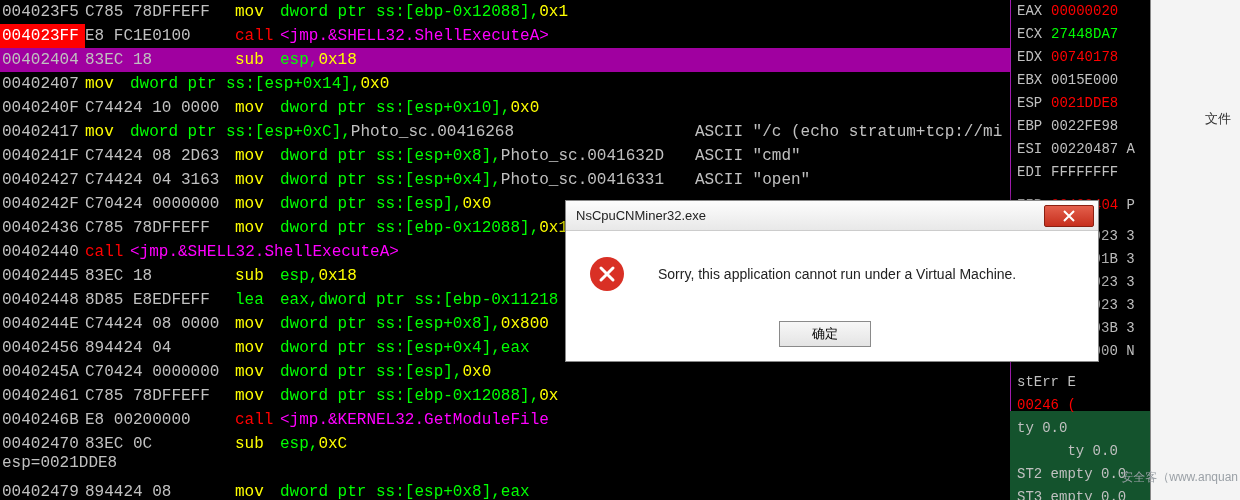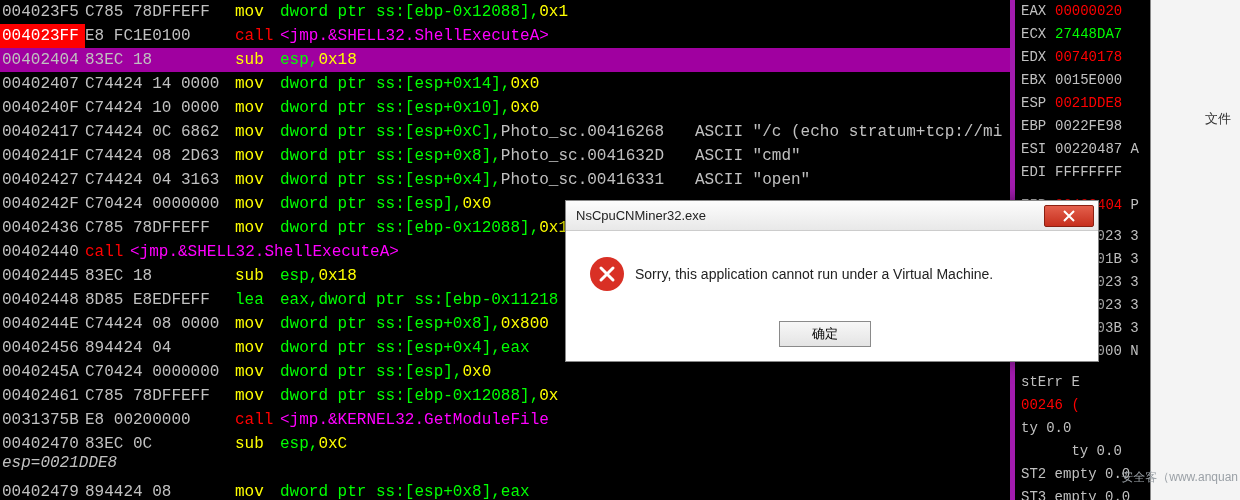--- a/index.html
+++ b/index.html
@@ -10,67 +10,67 @@
   .row.hl-red .addr { background:#ff0000; color:#fff; }
   .row.hl-purple { background:#a000a0; }
   .addr  { width:85px; color:#c0c0c0; padding-left:2px; }
   .bytes { width:150px; color:#c0c0c0; overflow:hidden; }
   .op    { width:45px; }
   .args  { flex:0 0 auto; }
   .cmt   { position:absolute; left:695px; color:#c0c0c0; } .c-gray{color:#c0c0c0;} .c-yellow{color:#ffff00;}
   .c-green{color:#00ff00;} .c-red{color:#ff0000;}
   .c-purple{color:#ff00ff;}
 
-  .regs { position:absolute; right:90px; top:0; width:140px; height:500px; background:#000; border-left:5px solid #a21caf; font-size:14px; line-height:23px; padding-left:6px; white-space:pre; }
+  .regs { position:absolute; right:90px; top:0; width:140px; height:411px; background:#000; border-left:1px solid #a21caf; font-size:14px; line-height:23px; padding-left:6px; white-space:pre; }
   .regs .n { color:#c0c0c0; display:inline-block; width:34px; }
   .regs .v-red{color:#ff0000;} .regs .v-gray{color:#c0c0c0;} .regs .v-green{color:#00ff00;}
 
   .rightpad { position:absolute; right:0; top:0; width:90px; height:500px; background:#f4f4f4; border-left:1px solid #888; font-family:"Microsoft YaHei",sans-serif; font-size:13px; color:#333; }
   .rightpad .entry { padding:110px 0 0 54px; }
 
-  .statusbar { position:absolute; left:0; top:451px; width:1010px; height:24px; background:#000; color:#c0c0c0; padding-left:2px; font-size:16px; line-height:24px;font-style:italic;}
+  .statusbar { position:absolute; left:0; top:451px; width:1010px; height:24px; background:#000; color:#c0c0c0; padding-left:2px; font-size:16px; line-height:24px;}
 
   
   .dialog { position:absolute; left:565px; top:200px; width:534px; background:#fff; font-family:"Segoe UI","Tahoma",sans-serif; box-shadow:0 0 15px rgba(0,0,0,.5); border:1px solid #888;}
   .dbar { height:30px; background:linear-gradient(#fdfdfd,#e8e8e8); display:flex; align-items:center; padding-left:10px; font-size:13px; color:#222; border-bottom:1px solid #ccc;}
   .dbar .title{flex:1;}
   .dclose{ width:50px; height:22px; margin-right:4px; background:linear-gradient(#e35f4c,#c62f1d); border:1px solid #8a2012; border-radius:2px; display:flex; align-items:center; justify-content:center;}
   .dclose svg{fill:#fff;}
-  .dbody{ padding:26px 24px 20px 24px; display:flex; align-items:center; gap:11px; font-size:14px; color:#222;}
+  .dbody{ padding:26px 24px 20px 24px; display:flex; align-items:center; gap:34px; font-size:14px; color:#222;}
   .dicon{ width:34px; height:34px; border-radius:50%; background:#d93025; display:flex; align-items:center; justify-content:center;}
   .dicon svg{fill:#fff;}
   .dfoot{ padding:10px 14px 14px 0; display:flex; justify-content:center;}
   .okbtn{ min-width:92px; height:26px; background:linear-gradient(#f7f7f7,#e4e4e4); border:1px solid #8a8a8a; font-size:13px; font-family:"Microsoft YaHei",sans-serif;}
 
   .watermark{position:absolute; right:2px; bottom:14px; color:#9aa0a6; font-size:12px; font-family:sans-serif;}
 </style>
 </head>
 <body>
 
 <div class="app">
 
   <div class="disasm" id="disasm">
       <div class="row"><span class="addr">004023F5</span><span class="bytes">C785 78DFFEFF</span><span class="op c-yellow">mov </span><span class="args"><span class="c-green">dword ptr ss:[ebp-0x12088],</span><span class="c-yellow">0x1</span></span></div>
       <div class="row hl-red"><span class="addr">004023FF</span><span class="bytes">E8 FC1E0100</span><span class="op c-red">call </span><span class="args"><span class="c-purple">&lt;jmp.&amp;SHELL32.ShellExecuteA&gt;</span></span></div>
       <div class="row hl-purple"><span class="addr">00402404</span><span class="bytes">83EC 18</span><span class="op c-yellow">sub </span><span class="args"><span class="c-green">esp,</span><span class="c-yellow">0x18</span></span></div>
-      <div class="row"><span class="addr">00402407</span><span class="bytes">C74424 14 0000</span><span class="op c-yellow">mov </span><span class="args"><span class="c-green">dword ptr ss:[esp+0x14],</span><span class="c-yellow">0x0</span></span></div>
+      <div class="row"><span class="addr">00402407</span><span class="op c-yellow">mov </span><span class="args"><span class="c-green">dword ptr ss:[esp+0x14],</span><span class="c-yellow">0x0</span></span></div>
       <div class="row"><span class="addr">0040240F</span><span class="bytes">C74424 10 0000</span><span class="op c-yellow">mov </span><span class="args"><span class="c-green">dword ptr ss:[esp+0x10],</span><span class="c-yellow">0x0</span></span></div>
-      <div class="row"><span class="addr">00402417</span><span class="bytes">C74424 0C 6862</span><span class="op c-yellow">mov </span><span class="args"><span class="c-green">dword ptr ss:[esp+0xC],</span><span class="c-gray">Photo_sc.00416268</span></span><span class="cmt">ASCII "/c (echo stratum+tcp://mi</span></div>
+      <div class="row"><span class="addr">00402417</span><span class="op c-yellow">mov </span><span class="args"><span class="c-green">dword ptr ss:[esp+0xC],</span><span class="c-gray">Photo_sc.00416268</span></span><span class="cmt">ASCII "/c (echo stratum+tcp://mi</span></div>
       <div class="row"><span class="addr">0040241F</span><span class="bytes">C74424 08 2D63</span><span class="op c-yellow">mov </span><span class="args"><span class="c-green">dword ptr ss:[esp+0x8],</span><span class="c-gray">Photo_sc.0041632D</span></span><span class="cmt">ASCII "cmd"</span></div>
       <div class="row"><span class="addr">00402427</span><span class="bytes">C74424 04 3163</span><span class="op c-yellow">mov </span><span class="args"><span class="c-green">dword ptr ss:[esp+0x4],</span><span class="c-gray">Photo_sc.00416331</span></span><span class="cmt">ASCII "open"</span></div>
       <div class="row"><span class="addr">0040242F</span><span class="bytes">C70424 0000000</span><span class="op c-yellow">mov </span><span class="args"><span class="c-green">dword ptr ss:[esp],</span><span class="c-yellow">0x0</span></span></div>
       <div class="row"><span class="addr">00402436</span><span class="bytes">C785 78DFFEFF</span><span class="op c-yellow">mov </span><span class="args"><span class="c-green">dword ptr ss:[ebp-0x12088],</span><span class="c-yellow">0x1</span></span></div>
       <div class="row"><span class="addr">00402440</span><span class="op c-red">call </span><span class="args"><span class="c-purple">&lt;jmp.&amp;SHELL32.ShellExecuteA&gt;</span></span></div>
       <div class="row"><span class="addr">00402445</span><span class="bytes">83EC 18</span><span class="op c-yellow">sub </span><span class="args"><span class="c-green">esp,</span><span class="c-yellow">0x18</span></span></div>
       <div class="row"><span class="addr">00402448</span><span class="bytes">8D85 E8EDFEFF</span><span class="op c-green">lea </span><span class="args"><span class="c-green">eax,dword ptr ss:[ebp-0x11218</span></span></div>
       <div class="row"><span class="addr">0040244E</span><span class="bytes">C74424 08 0000</span><span class="op c-yellow">mov </span><span class="args"><span class="c-green">dword ptr ss:[esp+0x8],</span><span class="c-yellow">0x800</span></span></div>
       <div class="row"><span class="addr">00402456</span><span class="bytes">894424 04</span><span class="op c-yellow">mov </span><span class="args"><span class="c-green">dword ptr ss:[esp+0x4],</span><span class="c-green">eax</span></span></div>
       <div class="row"><span class="addr">0040245A</span><span class="bytes">C70424 0000000</span><span class="op c-yellow">mov </span><span class="args"><span class="c-green">dword ptr ss:[esp],</span><span class="c-yellow">0x0</span></span></div>
       <div class="row"><span class="addr">00402461</span><span class="bytes">C785 78DFFEFF</span><span class="op c-yellow">mov </span><span class="args"><span class="c-green">dword ptr ss:[ebp-0x12088],</span><span class="c-yellow">0x</span></span></div>
-      <div class="row"><span class="addr">0031375B</span><span class="bytes">E8 00200000</span><span class="op c-red">call </span><span class="args"><span class="c-purple">&lt;jmp.&amp;KERNEL32.GetModuleFile</span></span></div>
+      <div class="row"><span class="addr">0040246B</span><span class="bytes">E8 00200000</span><span class="op c-red">call </span><span class="args"><span class="c-purple">&lt;jmp.&amp;KERNEL32.GetModuleFile</span></span></div>
       <div class="row"><span class="addr">00402470</span><span class="bytes">83EC 0C</span><span class="op c-yellow">sub </span><span class="args"><span class="c-green">esp,</span><span class="c-yellow">0xC</span></span></div>
       <div class="row"><span class="addr">00402473</span><span class="bytes">8D85 E8EDFEFF</span><span class="op c-green">lea </span><span class="args"><span class="c-green">eax,dword ptr ss:[ebp-0x11218</span></span></div>
       <div class="row"><span class="addr">00402479</span><span class="bytes">894424 08</span><span class="op c-yellow">mov </span><span class="args"><span class="c-green">dword ptr ss:[esp+0x8],</span><span class="c-green">eax</span></span></div>
     </div>
 
   <div class="statusbar">esp=0021DDE8</div>
 
   <div class="regs" id="regs"><div><span class="n">EAX</span><span class="v-red">00000020</span></div><div><span class="n">ECX</span><span class="v-green">27448DA7</span></div><div><span class="n">EDX</span><span class="v-red">00740178</span></div><div><span class="n">EBX</span><span class="v-gray">0015E000</span></div><div><span class="n">ESP</span><span class="v-red">0021DDE8</span></div><div><span class="n">EBP</span><span class="v-gray">0022FE98</span></div><div><span class="n">ESI</span><span class="v-gray">00220487 A</span></div><div><span class="n">EDI</span><span class="v-gray">FFFFFFFF</span></div><div style="height: 10px;"></div><div><span class="n">EIP</span><span class="v-red">00402404</span><span class="v-gray"> P</span></div><div style="height: 8px;"></div><div class="v-gray">C 0  ES 0023 3</div><div class="v-gray">        001B 3</div><div class="v-gray">        0023 3</div><div class="v-gray">        0023 3</div><div class="v-gray">        003B 3</div><div class="v-gray">        0000 N</div><div style="height: 8px;"></div><div class="v-gray">stErr E</div><div class="v-red">00246 (</div><div class="v-gray">ty 0.0</div><div class="v-gray">      ty 0.0</div><div class="v-gray">ST2 empty 0.0</div><div class="v-gray">ST3 empty 0.0</div></div>
 
   <div class="rightpad">

